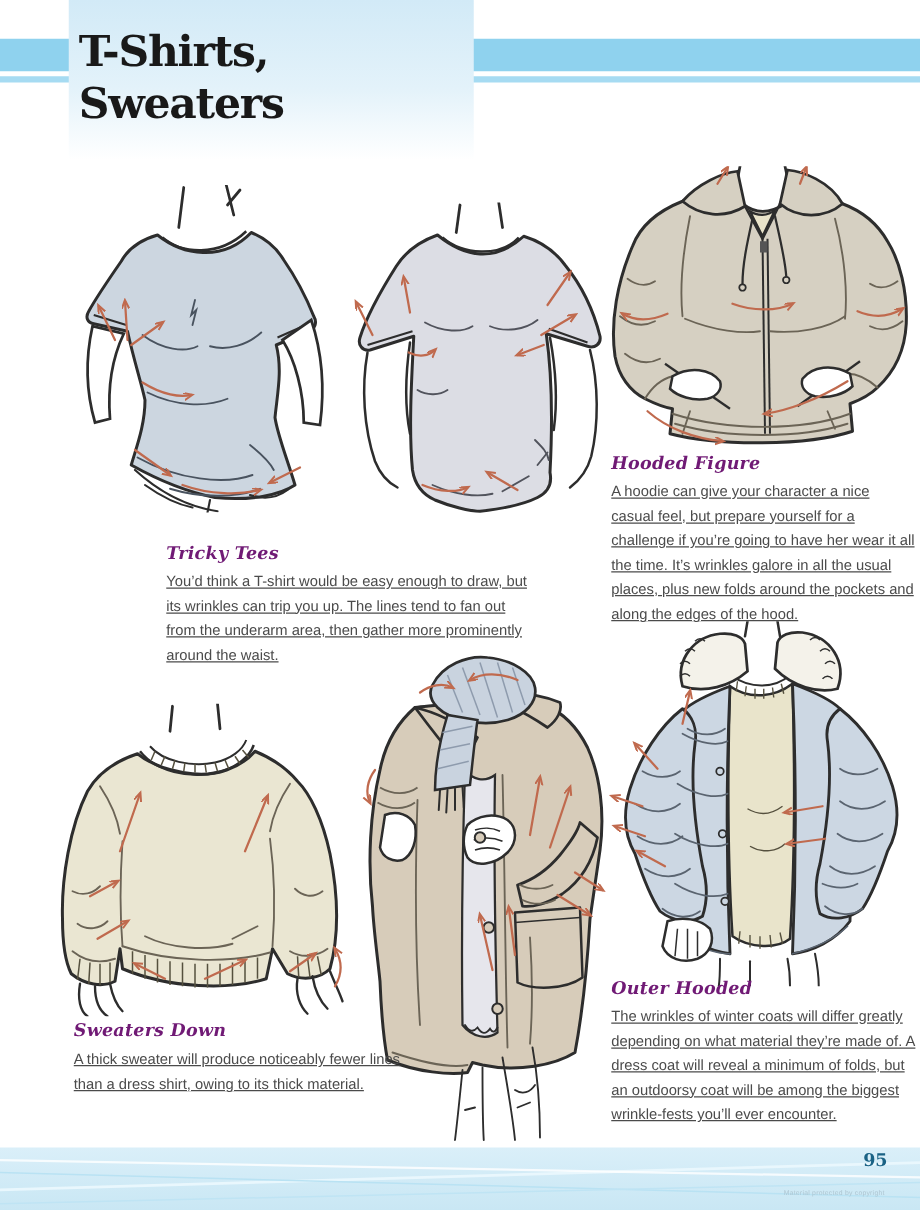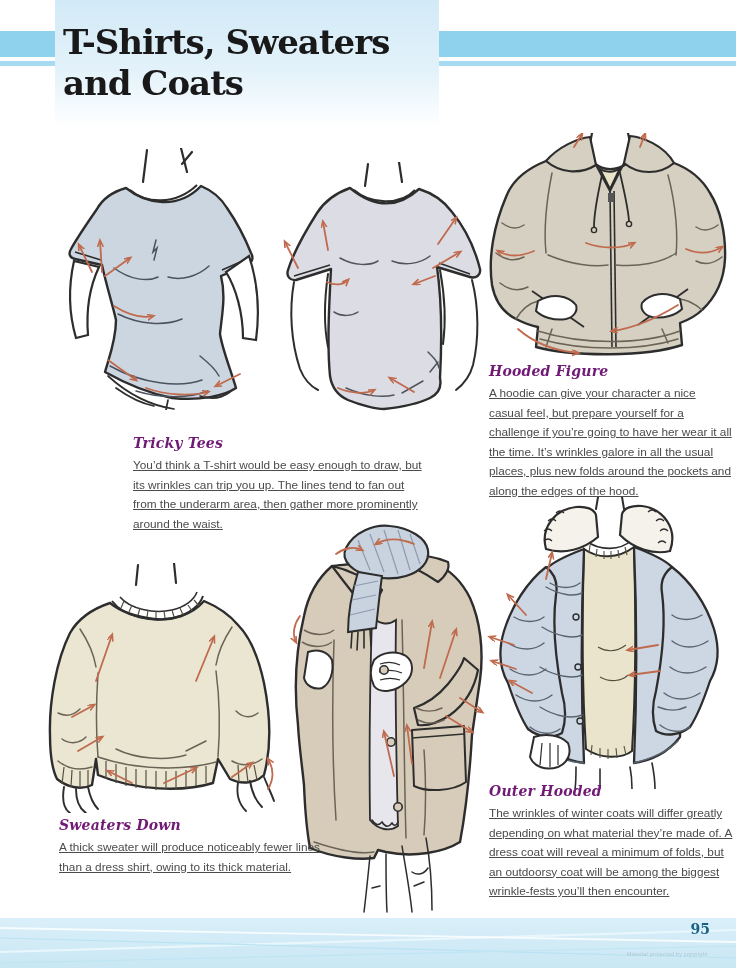--- a/index.html
+++ b/index.html
@@ -4,21 +4,21 @@
 <style>
   html,body{margin:0;padding:0;background:#ffffff;}
   .page{
     position:relative;width:736px;height:970px;background:#ffffff;overflow:hidden;
     font-family:"Liberation Sans",sans-serif;
   }
   
   .stripe-thick{position:absolute;left:0;top:31px;width:736px;height:26px;background:#8fd2ee;}
   .stripe-thin{position:absolute;left:0;top:61px;width:736px;height:5px;background:#a6dbf2;}
   .title-block{
-    position:absolute;left:55px;top:0;width:384px;height:128px;
+    position:absolute;left:55px;top:0;width:324px;height:128px;
     background:linear-gradient(180deg,#d2eaf7 0%,#e3f2fa 55%,#ffffff 100%);
   }
   .page-title{
     position:absolute;left:8px;top:22px;margin:0;
     font-family:"DejaVu Serif","Liberation Serif",serif;
     font-weight:bold;font-size:34px;line-height:41px;letter-spacing:-1px;color:#191919;
   }
   
   .caption{position:absolute;}
   .caption h3{
@@ -54,21 +54,21 @@
   }
 </style>
 </head>
 <body>
 
 <div class="page">
 
   <div class="stripe-thick"></div>
   <div class="stripe-thin"></div>
   <div class="title-block">
-    <h1 class="page-title"><span>T-Shirts, Sweaters</span><br><span>and Coats</span></h1>
+    <h1 class="page-title"><span>T-Shirts, Sweaters</span><br></h1>
   </div>
 
   <svg class="illo illo-fitted" width="220" height="262" viewBox="0 0 220 262">
     <defs>
         <marker id="ah1" markerWidth="9" markerHeight="8" refX="6" refY="3" orient="auto" markerUnits="userSpaceOnUse">
           <path d="M0 0 L7 3 L0 6" fill="none" stroke="#c06a4e" stroke-width="1.6"></path>
         </marker>
       </defs>
     <g stroke="#2d2d2d" stroke-width="2.2" fill="none" stroke-linecap="round">
       <path d="M97 2 L93 34"></path>
@@ -482,21 +482,21 @@
   <div class="caption cap-hooded">
     <h3>Hooded Figure</h3>
     <p>A hoodie can give your character a nice casual feel, but prepare yourself for a challenge if you’re going to have her wear it all the time. It’s wrinkles galore in all the usual places, plus new folds around the pockets and along the edges of the hood.</p>
   </div>
   <div class="caption cap-weighted">
     <h3>Sweaters Down</h3>
     <p>A thick sweater will produce noticeably fewer lines than a dress shirt, owing to its thick material.</p>
   </div>
   <div class="caption cap-outer">
     <h3>Outer Hooded</h3>
-    <p>The wrinkles of winter coats will differ greatly depending on what material they’re made of. A dress coat will reveal a minimum of folds, but an outdoorsy coat will be among the biggest wrinkle-fests you’ll then encounter.</p>
+    <p>The wrinkles of winter coats will differ greatly depending on what material they’re made of. A dress coat will reveal a minimum of folds, but an outdoorsy coat will be among the biggest wrinkle-fests you’ll ever encounter.</p>
   </div>
 
   <div class="footer-band">
     <svg width="736" height="50" viewBox="0 0 736 50">
       <path d="M0 34 L736 12" stroke="#e9f7fd" stroke-width="2.2" fill="none"></path>
       <path d="M0 20 L736 40" stroke="#b9e2f3" stroke-width="1.2" fill="none"></path>
       <path d="M0 45 L736 28" stroke="#bfe4f4" stroke-width="1.2" fill="none"></path>
       <path d="M0 10 L736 24" stroke="#ffffff" stroke-width="1.8" fill="none" opacity="0.8"></path>
     </svg>
   </div>

